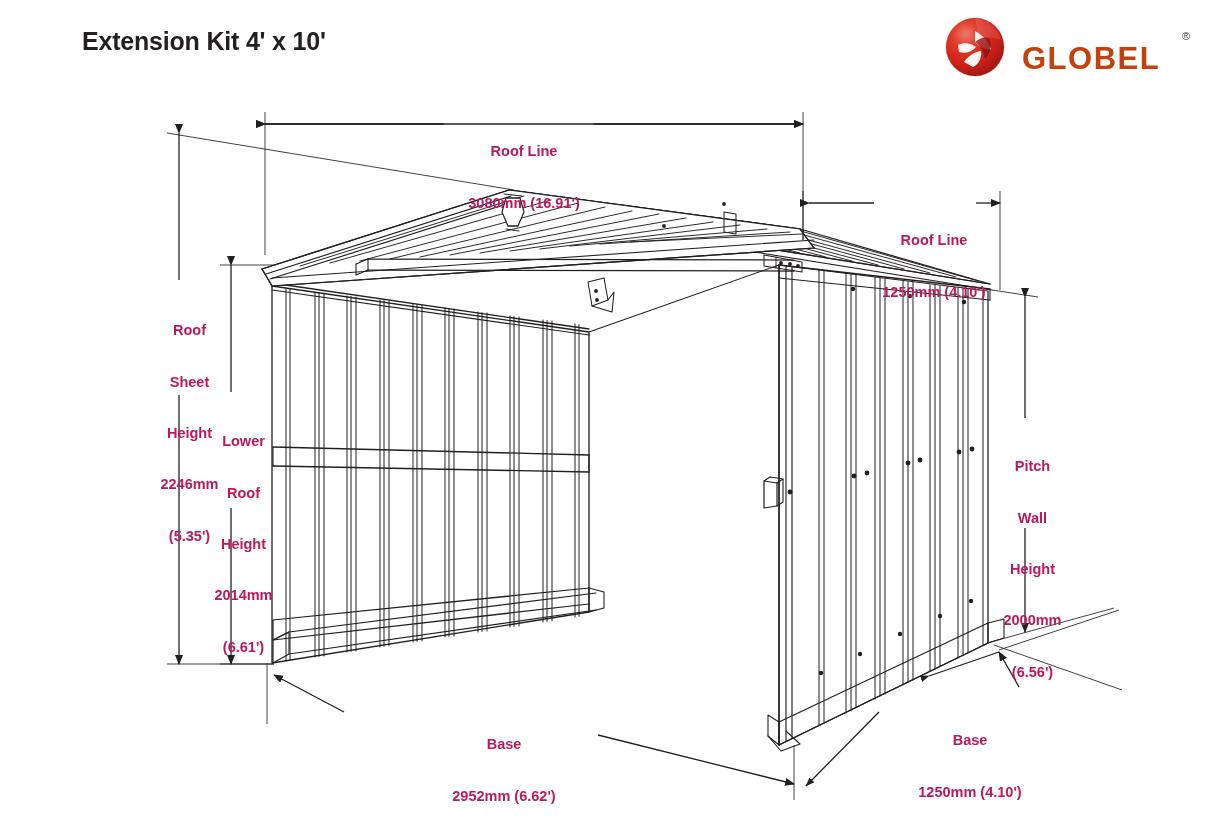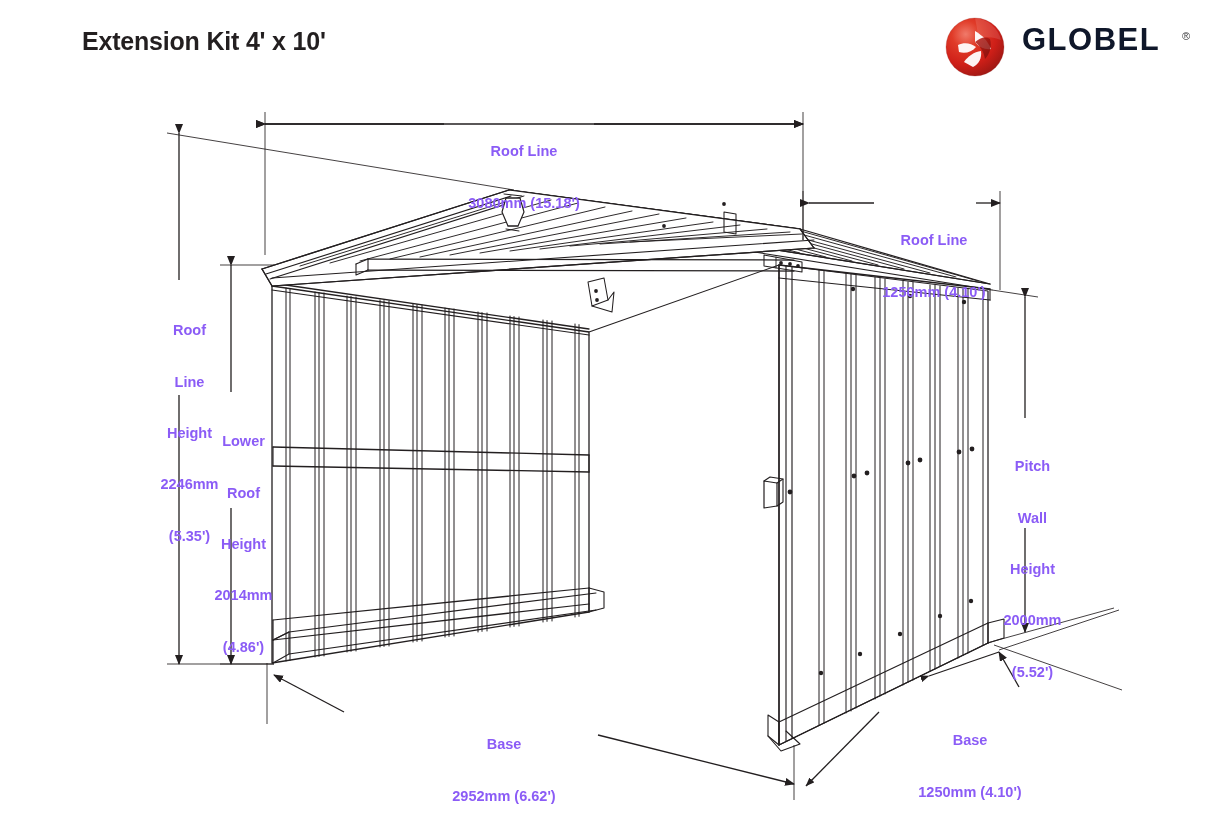--- a/index.html
+++ b/index.html
@@ -42,24 +42,24 @@
   #logo-mark {
     position: absolute;
     left: 0;
     top: 0;
     width: 62px;
     height: 62px;
   }
   #logo-word {
     position: absolute;
     left: 78px;
-    top: 6px;
+    top: 25px;
     font-size: 31px;
     font-weight: bold;
-    color: #0f172a;
+    color: #c2410c;
     letter-spacing: 1.5px;
     white-space: nowrap;
   }
   #logo-reg {
     position: absolute;
     left: 238px;
     top: 14px;
     font-size: 11px;
     color: #3a3a3c;
   }
@@ -67,21 +67,21 @@
     position: absolute;
     left: 0;
     top: 0;
     width: 1205px;
     height: 819px;
   }
   .dimlabel {
     position: absolute;
     font-size: 14.5px;
     font-weight: bold;
-    color: #8b5cf6;
+    color: #be185d;
     text-align: center;
     line-height: 1.18;
     white-space: pre;
   }
 </style>
 </head>
 <body>
 
 <div id="page">
 
@@ -360,50 +360,50 @@
       <line x1="995" y1="687" x2="975" y2="652" stroke-width="1.3" marker-end="url(#ah)"></line>
       <line x1="970" y1="645" x2="1098" y2="690" stroke-width="0.85"></line>
       <line x1="772" y1="748" x2="1070" y2="648" stroke-width="0.85" opacity="0"></line>
       <line x1="975" y1="650" x2="1095" y2="610" stroke-width="0.85"></line>
       <line x1="905" y1="676" x2="975" y2="652" stroke-width="1.3" marker-start="url(#ahs)"></line>
     </g>
   </svg>
 
   <div class="dimlabel" style="left:405px; top:109px; width:190px;">
     <div>Roof Line</div>
-    <div>3080mm (15.18')</div>
+    <div>3080mm (16.91')</div>
   </div>
 
   <div class="dimlabel" style="left:815px; top:198px; width:190px;">
     <div>Roof Line</div>
     <div>1250mm (4.10')</div>
   </div>
 
   <div class="dimlabel" style="left:108px; top:288px; width:115px;">
     <div>Roof</div>
-    <div>Line</div>
+    <div>Sheet</div>
     <div>Height</div>
     <div>2246mm</div>
     <div>(5.35')</div>
   </div>
 
   <div class="dimlabel" style="left:162px; top:399px; width:115px;">
     <div>Lower</div>
     <div>Roof</div>
     <div>Height</div>
     <div>2014mm</div>
-    <div>(4.86')</div>
+    <div>(6.61')</div>
   </div>
 
   <div class="dimlabel" style="left:951px; top:424px; width:115px;">
     <div>Pitch</div>
     <div>Wall</div>
     <div>Height</div>
     <div>2000mm</div>
-    <div>(5.52')</div>
+    <div>(6.56')</div>
   </div>
 
   <div class="dimlabel" style="left:385px; top:702px; width:190px;">
     <div>Base</div>
     <div>2952mm (6.62')</div>
   </div>
 
   <div class="dimlabel" style="left:856px; top:698px; width:180px;">
     <div>Base</div>
     <div>1250mm (4.10')</div>

